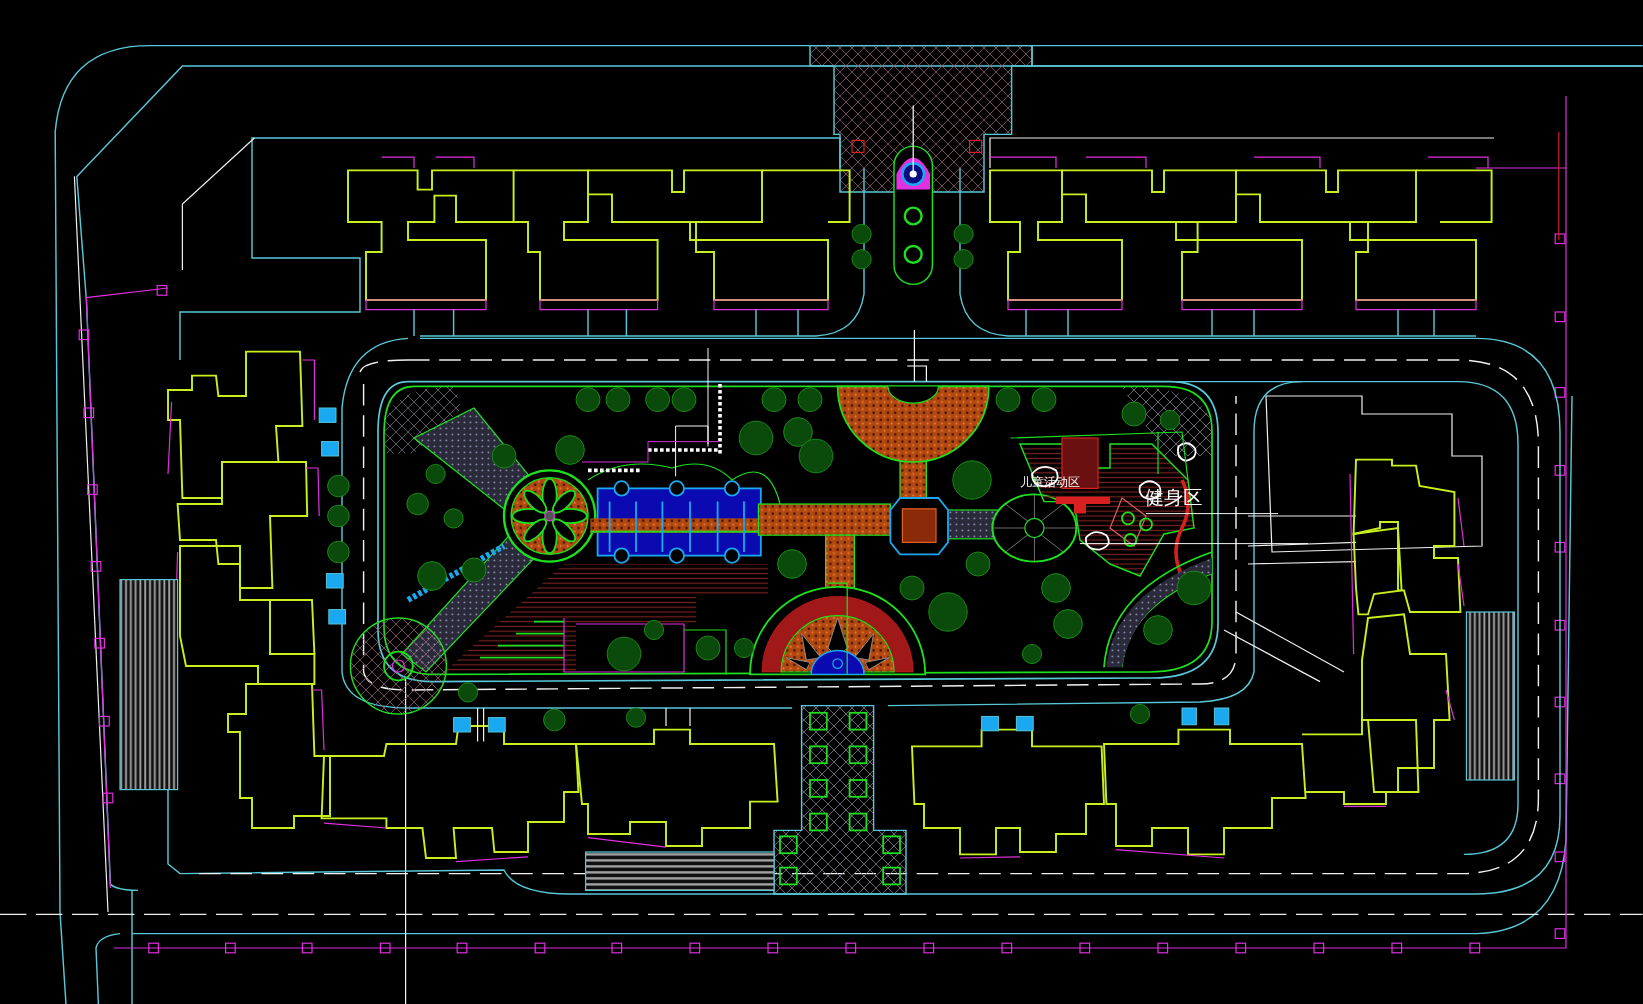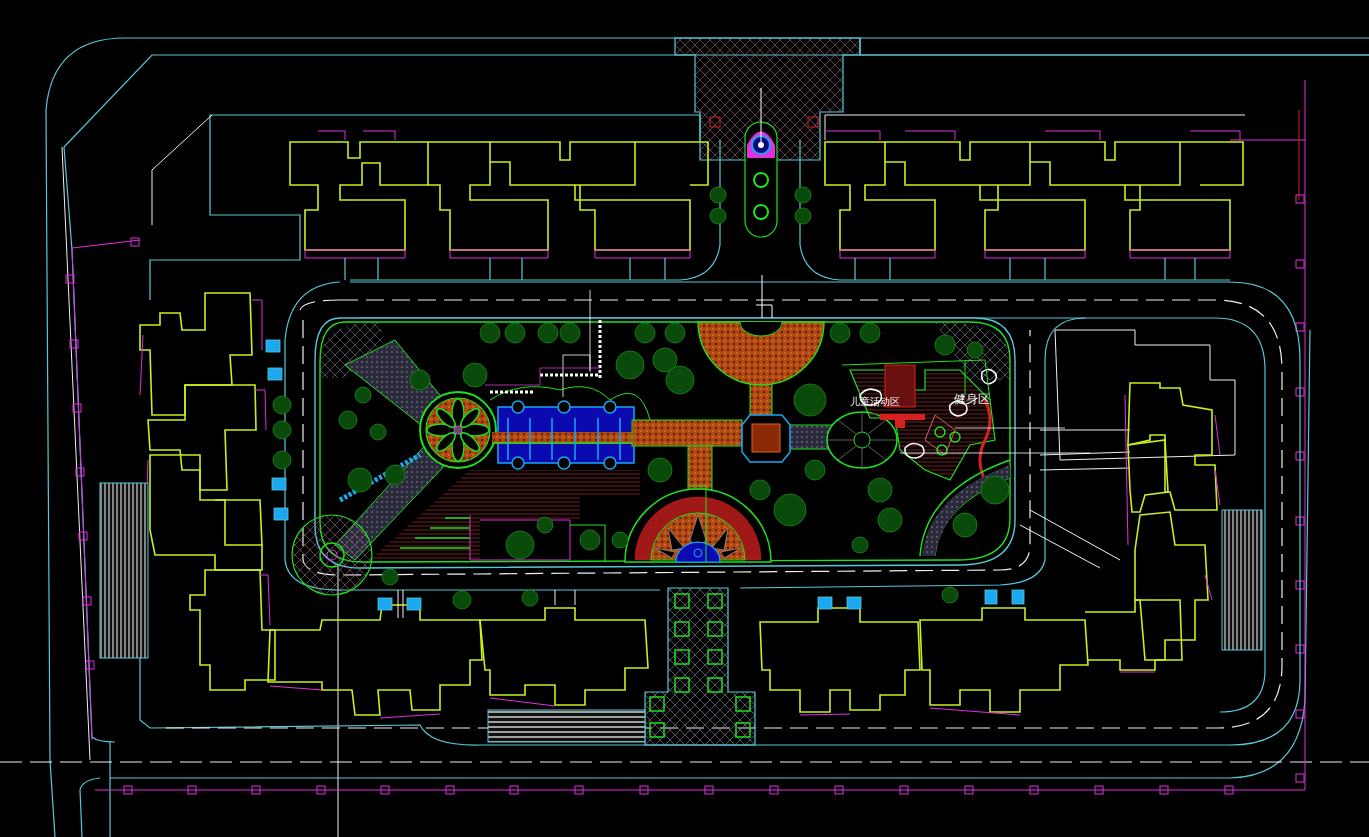--- a/index.html
+++ b/index.html
@@ -387,14 +387,14 @@
       <rect x="650" y="697" width="14" height="14"></rect>
           <rect x="736" y="697" width="14" height="14"></rect>
       <rect x="650" y="723" width="14" height="14"></rect>
           <rect x="736" y="723" width="14" height="14"></rect>
     </g>
     <rect x="488" y="710" width="157" height="32" fill="url(#hstripes)" stroke="#58c8d8" stroke-width="1"></rect>
   </g>
 </svg>
 
 <div class="lbl" style="left:850px;top:395px;font-size:10px;">儿童活动区</div>
-<div class="lbl" style="left:954px;top:391px;font-size:12px;">健身区</div>
+<div class="lbl" style="left:954px;top:405px;font-size:16px;">健身区</div>
 </div>
 
 </body></html>

